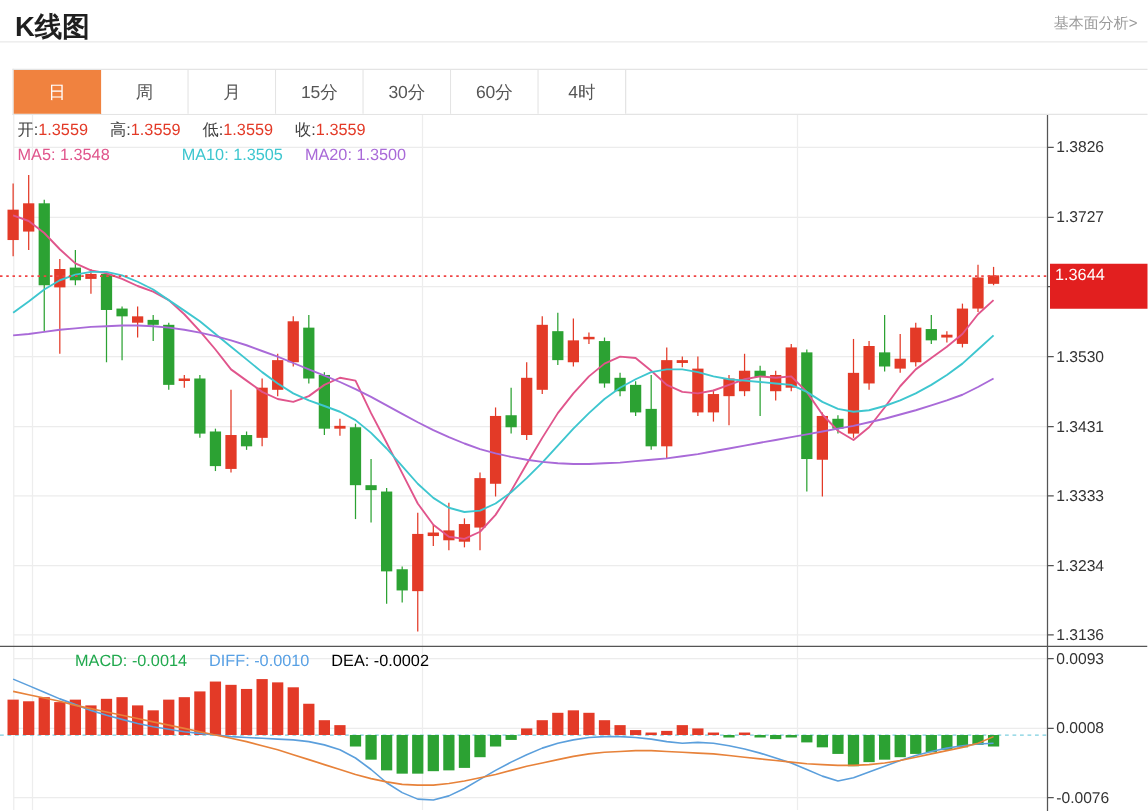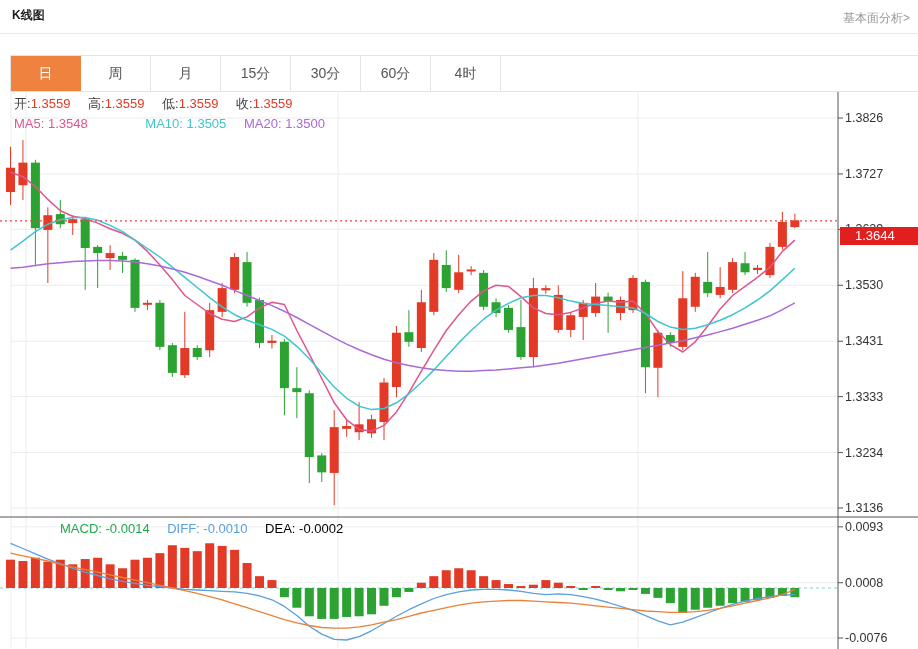--- a/index.html
+++ b/index.html
@@ -1,18 +1,18 @@
 <!DOCTYPE html>
 <html><head>
 <meta charset="utf-8">
 <style>
   html,body{margin:0;padding:0;background:#fff;}
   body{width:918px;height:649px;position:relative;overflow:hidden;
        font-family:"Liberation Sans","DejaVu Sans",sans-serif;color:#333;}
-  .page-title{position:absolute;left:12px;top:7px;font-size:12px;font-weight:bold;color:#1f1f1f;}
+  .page-title{position:absolute;left:12px;top:7px;font-size:22px;font-weight:bold;color:#1f1f1f;}
   .fundamental-link{position:absolute;right:8px;top:10px;font-size:12px;color:#999;cursor:pointer;}
   .title-divider{position:absolute;left:0;top:33px;width:918px;height:1px;background:#e9e9e9;}
   .tab-bar{position:absolute;left:10px;top:55px;width:908px;height:37px;box-sizing:border-box;
            border-top:1px solid #e4e4e4;border-bottom:1px solid #e4e4e4;border-left:1px solid #e4e4e4;
            display:flex;background:#fff;}
   .tab{width:70px;height:100%;box-sizing:border-box;border-right:1px solid #e4e4e4;
        display:flex;align-items:center;justify-content:center;font-size:14px;color:#555;cursor:pointer;background:#fff;}
   .tab.active{background:#f0823f;color:#fff;border-right:1px solid #f0823f;}
   #chart-svg{position:absolute;left:0;top:0;}
   .legend-row{position:absolute;left:14px;font-size:13px;white-space:nowrap;z-index:5;}
@@ -21,22 +21,22 @@
   .legend-macd{position:absolute;left:25px;top:521px;font-size:13px;white-space:nowrap;z-index:5;}
   .lg-label{color:#404040;}
   .lg-gap{display:inline-block;width:14px;}
   .c-up{color:#e33a27;}
   .c-ma5{color:#e0558c;}
   .c-ma10{color:#3ec6cf;margin-left:40px;}
   .c-ma20{color:#a96ad8;}
   .c-macd{color:#21a94e;margin-left:35px;}
   .c-diff{color:#58a0e4;}
   .c-dea{color:#000000;}
-  .price-badge{position:absolute;left:840px;top:227px;width:78px;height:18px;background:#e21f1f;
-               color:#fff;font-size:13px;line-height:18px;padding-left:15px;box-sizing:border-box;z-index:6;}
+  .price-badge{position:absolute;left:840px;top:211px;width:78px;height:36px;background:#e21f1f;
+               color:#fff;font-size:13px;line-height:18px;padding-left:4px;box-sizing:border-box;z-index:6;}
 </style>
 </head>
 <body>
 
 <div class="page-title">K线图</div>
 <div class="fundamental-link">基本面分析&gt;</div>
 <div class="title-divider"></div>
 
 <div class="tab-bar" id="tab-bar">
     <div class="tab active">日</div>

